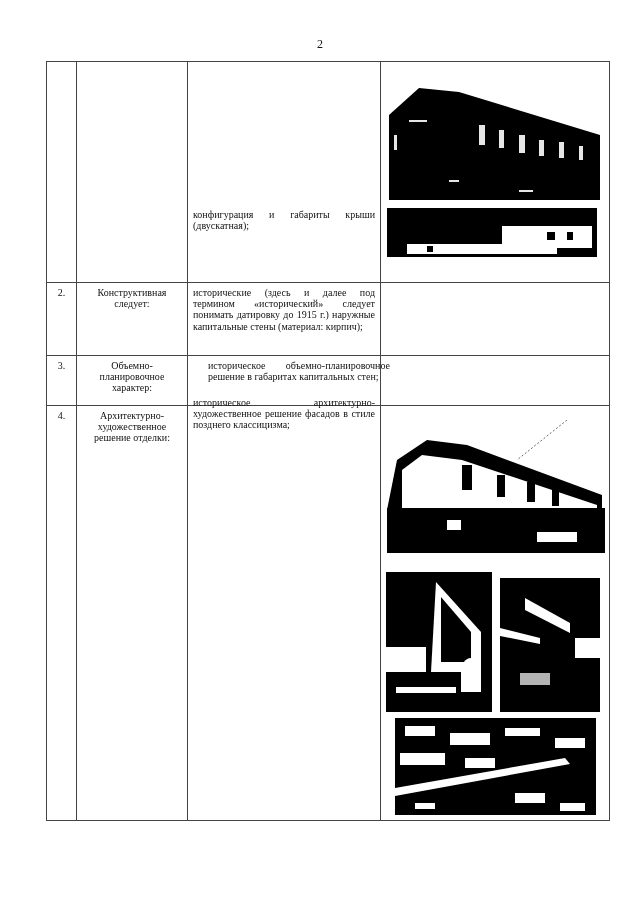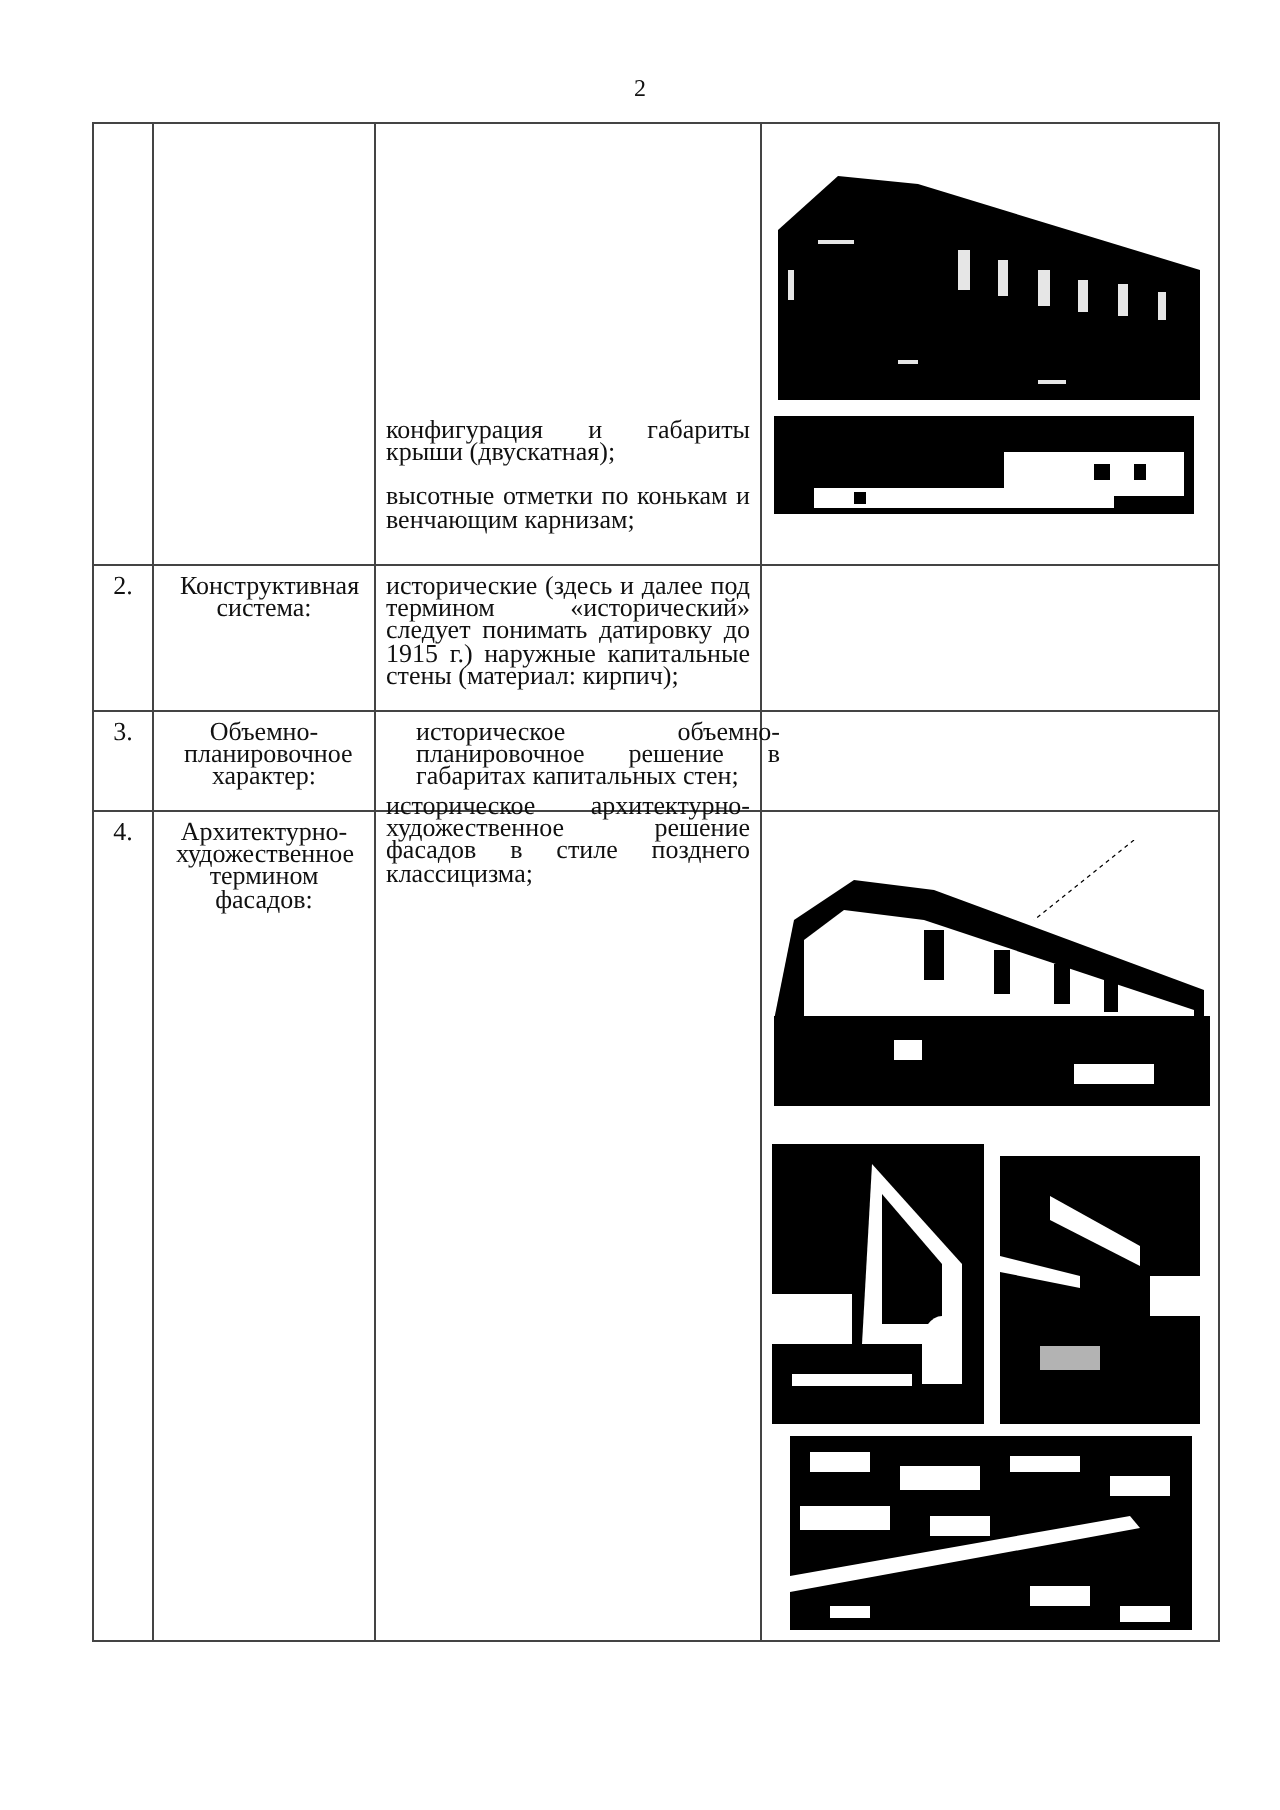--- a/index.html
+++ b/index.html
@@ -1,21 +1,21 @@
 <!DOCTYPE html>
 <html><head>
 <meta charset="utf-8">
 <style>
   html, body { margin:0; padding:0; background:#ffffff; }
   body { width:640px; height:905px; position:relative; overflow:hidden;
          font-family:"Liberation Serif", serif; color:#111; }
   .page-num { position:absolute; left:0; width:640px; top:37px; text-align:center; font-size:12px; }
   .hline { position:absolute; left:46px; width:564px; height:1px; background:#444; }
   .vline { position:absolute; width:1px; background:#444; top:61px; height:760px; }
-  .cell { position:absolute; font-size:13px; line-height:11.2px; }
+  .cell { position:absolute; font-size:10px; line-height:11.2px; }
   .num { text-align:center; }
   .lbl { text-align:center; }
   .txt { text-align:justify; }
   .txt p { margin:0 0 11px 0; }
   .photo { position:absolute; background:#000; overflow:hidden; }
   .photo svg { width:100%; height:100%; display:block; }
 </style>
 </head>
 <body>
 
@@ -31,21 +31,20 @@
 
   <div class="vline" style="left:46px"></div>
   <div class="vline" style="left:76px"></div>
   <div class="vline" style="left:187px"></div>
   <div class="vline" style="left:380px"></div>
   <div class="vline" style="left:609px"></div>
 
   <div>
     <div class="cell txt" style="left:193px; top:209px; width:182px;">
       <p>конфигурация и габариты крыши (двускатная);</p>
-      <p>высотные отметки по конькам и венчающим карнизам;</p>
     </div>
     <div class="photo" style="left:389px; top:80px; width:211px; height:120px;">
       <svg viewBox="0 0 211 120" preserveAspectRatio="none">
         <rect width="211" height="120" fill="#fff"></rect>
         <polygon points="0,35 30,8 70,12 211,55 211,120 0,120" fill="#000"></polygon>
         <g fill="#fff" opacity="0.9">
           <rect x="90" y="45" width="6" height="20"></rect>
             <rect x="110" y="50" width="5" height="18"></rect>
           <rect x="130" y="55" width="6" height="18"></rect>
             <rect x="150" y="60" width="5" height="16"></rect>
@@ -67,37 +66,37 @@
             <rect x="160" y="24" width="8" height="8"></rect>
             <rect x="180" y="24" width="6" height="8"></rect>
             <rect x="40" y="38" width="6" height="6"></rect>
           </g>
       </svg>
     </div>
   </div>
 
   <div>
     <div class="cell num" style="left:47px; top:287px; width:29px;">2.</div>
-    <div class="cell lbl" style="left:90px; top:287px; width:84px;">Конструктивная система:</div>
+    <div class="cell lbl" style="left:90px; top:287px; width:84px;">Конструктивная следует:</div>
     <div class="cell txt" style="left:193px; top:287px; width:182px;">
       <p>исторические (здесь и далее под термином «исторический» следует понимать датировку до 1915 г.) наружные капитальные стены (материал: кирпич);</p>
     </div>
   </div>
 
   <div>
     <div class="cell num" style="left:47px; top:360px; width:29px;">3.</div>
     <div class="cell lbl" style="left:92px; top:360px; width:80px;">Объемно-планировочное характер:</div>
     <div class="cell txt" style="left:208px; top:360px; width:182px;">
       <p>историческое объемно-планировочное решение в габаритах капитальных стен;</p>
     </div>
   </div>
 
   <div>
     <div class="cell num" style="left:47px; top:410px; width:29px;">4.</div>
-    <div class="cell lbl" style="left:88px; top:410px; width:88px;">Архитектурно-художественное термином фасадов:</div>
+    <div class="cell lbl" style="left:88px; top:410px; width:88px;">Архитектурно-художественное решение отделки:</div>
     <div class="cell txt" style="left:193px; top:397px; width:182px;">
       <p>историческое архитектурно-художественное решение фасадов в стиле позднего классицизма;</p>
     </div>
 
     <div class="photo" style="left:387px; top:420px; width:218px; height:133px; background:#fff;">
       <svg viewBox="0 0 218 133" preserveAspectRatio="none">
         <rect width="218" height="133" fill="#fff"></rect>
         <polygon points="10,40 40,20 80,25 215,75 215,90 0,90" fill="#000"></polygon>
         <polygon points="15,50 35,35 75,40 210,85 210,95 15,95" fill="#fff"></polygon>
         <rect x="0" y="88" width="218" height="45" fill="#000"></rect>

